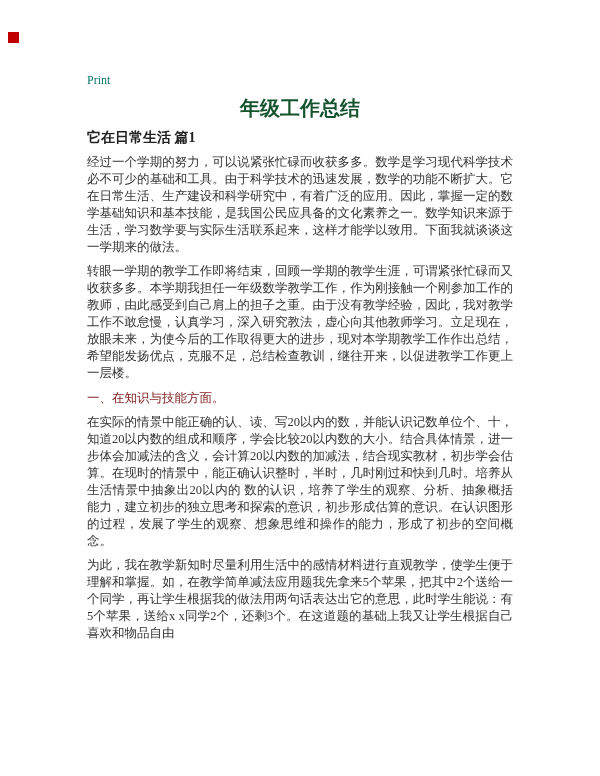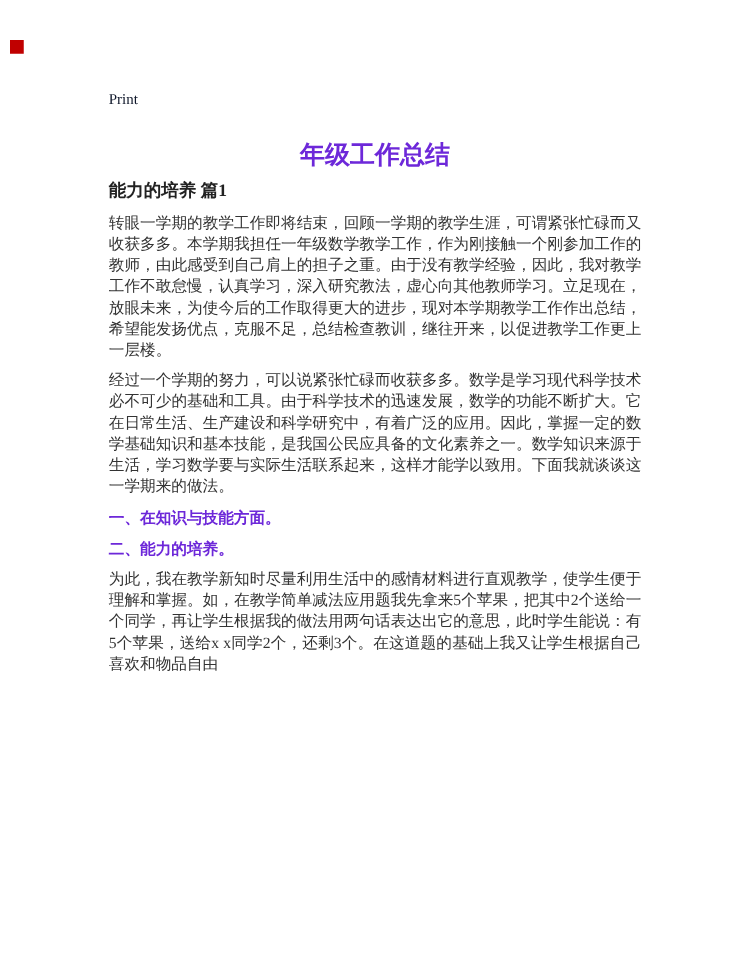--- a/index.html
+++ b/index.html
@@ -25,52 +25,52 @@
   }
   .content {
     width: 426px;
     margin: 0 auto;
     padding-top: 70px;
   }
   .print-link {
     display: inline-block;
     font-size: 12px;
     line-height: 14px;
-    color: #0f172a;
+    color: #0f766e;
     text-decoration: none;
     cursor: pointer;
   }
   .page-title {
-    margin: 24px 0 0 0;
+    margin: 8px 0 0 0;
     font-size: 20px;
     line-height: 24px;
     font-weight: 700;
     text-align: center;
-    color: #6d28d9;
+    color: #14532d;
     font-family: "Liberation Sans", "DejaVu Sans", sans-serif;
   }
   .subtitle {
     margin: 17px 0 0 0;
     font-size: 13px;
     line-height: 16px;
     color: #333333;
   }
   .section-heading {
     margin: 9px 0 0 0;
     font-size: 14px;
     line-height: 18px;
     font-weight: 700;
     color: #222222;
   }
   .sub-heading {
     margin: 8px 0 0 0;
     font-size: 12.5px;
     line-height: 17px;
-    font-weight: 700;
-    color: #6d28d9;
+    font-weight: 400;
+    color: #7f1d1d;
   }
   p.body-para {
     margin: 7px 0 0 0;
     font-size: 12.5px;
     line-height: 17px;
     text-align: justify;
     text-justify: inter-ideograph;
     color: #333333;
   }
 </style>
@@ -79,27 +79,27 @@
 
 <div class="red-marker" style="background: rgb(192, 0, 0);"></div>
 
 <div class="content">
 
   <a class="print-link">Print</a>
 
   <h1 class="page-title">年级工作总结</h1>
 
 
-  <h2 class="section-heading">能力的培养 篇1</h2>
+  <h2 class="section-heading">它在日常生活 篇1</h2>
+
+  <p class="body-para">经过一个学期的努力，可以说紧张忙碌而收获多多。数学是学习现代科学技术必不可少的基础和工具。由于科学技术的迅速发展，数学的功能不断扩大。它在日常生活、生产建设和科学研究中，有着广泛的应用。因此，掌握一定的数学基础知识和基本技能，是我国公民应具备的文化素养之一。数学知识来源于生活，学习数学要与实际生活联系起来，这样才能学以致用。下面我就谈谈这一学期来的做法。</p>
 
   <p class="body-para">转眼一学期的教学工作即将结束，回顾一学期的教学生涯，可谓紧张忙碌而又收获多多。本学期我担任一年级数学教学工作，作为刚接触一个刚参加工作的教师，由此感受到自己肩上的担子之重。由于没有教学经验，因此，我对教学工作不敢怠慢，认真学习，深入研究教法，虚心向其他教师学习。立足现在，放眼未来，为使今后的工作取得更大的进步，现对本学期教学工作作出总结，希望能发扬优点，克服不足，总结检查教训，继往开来，以促进教学工作更上一层楼。</p>
 
-  <p class="body-para">经过一个学期的努力，可以说紧张忙碌而收获多多。数学是学习现代科学技术必不可少的基础和工具。由于科学技术的迅速发展，数学的功能不断扩大。它在日常生活、生产建设和科学研究中，有着广泛的应用。因此，掌握一定的数学基础知识和基本技能，是我国公民应具备的文化素养之一。数学知识来源于生活，学习数学要与实际生活联系起来，这样才能学以致用。下面我就谈谈这一学期来的做法。</p>
-
   <p class="sub-heading">一、在知识与技能方面。</p>
 
+  <p class="body-para">在实际的情景中能正确的认、读、写20以内的数，并能认识记数单位个、十，知道20以内数的组成和顺序，学会比较20以内数的大小。结合具体情景，进一步体会加减法的含义，会计算20以内数的加减法，结合现实教材，初步学会估算。在现时的情景中，能正确认识整时，半时，几时刚过和快到几时。培养从生活情景中抽象出20以内的 数的认识，培养了学生的观察、分析、抽象概括能力，建立初步的独立思考和探索的意识，初步形成估算的意识。在认识图形的过程，发展了学生的观察、想象思维和操作的能力，形成了初步的空间概念。</p>
 
-  <p class="sub-heading">二、能力的培养。</p>
 
 
   <p class="body-para">为此，我在教学新知时尽量利用生活中的感情材料进行直观教学，使学生便于理解和掌握。如，在教学简单减法应用题我先拿来5个苹果，把其中2个送给一个同学，再让学生根据我的做法用两句话表达出它的意思，此时学生能说：有5个苹果，送给x x同学2个，还剩3个。在这道题的基础上我又让学生根据自己喜欢和物品自由</p>
 
 </div>
 
 </body></html>

